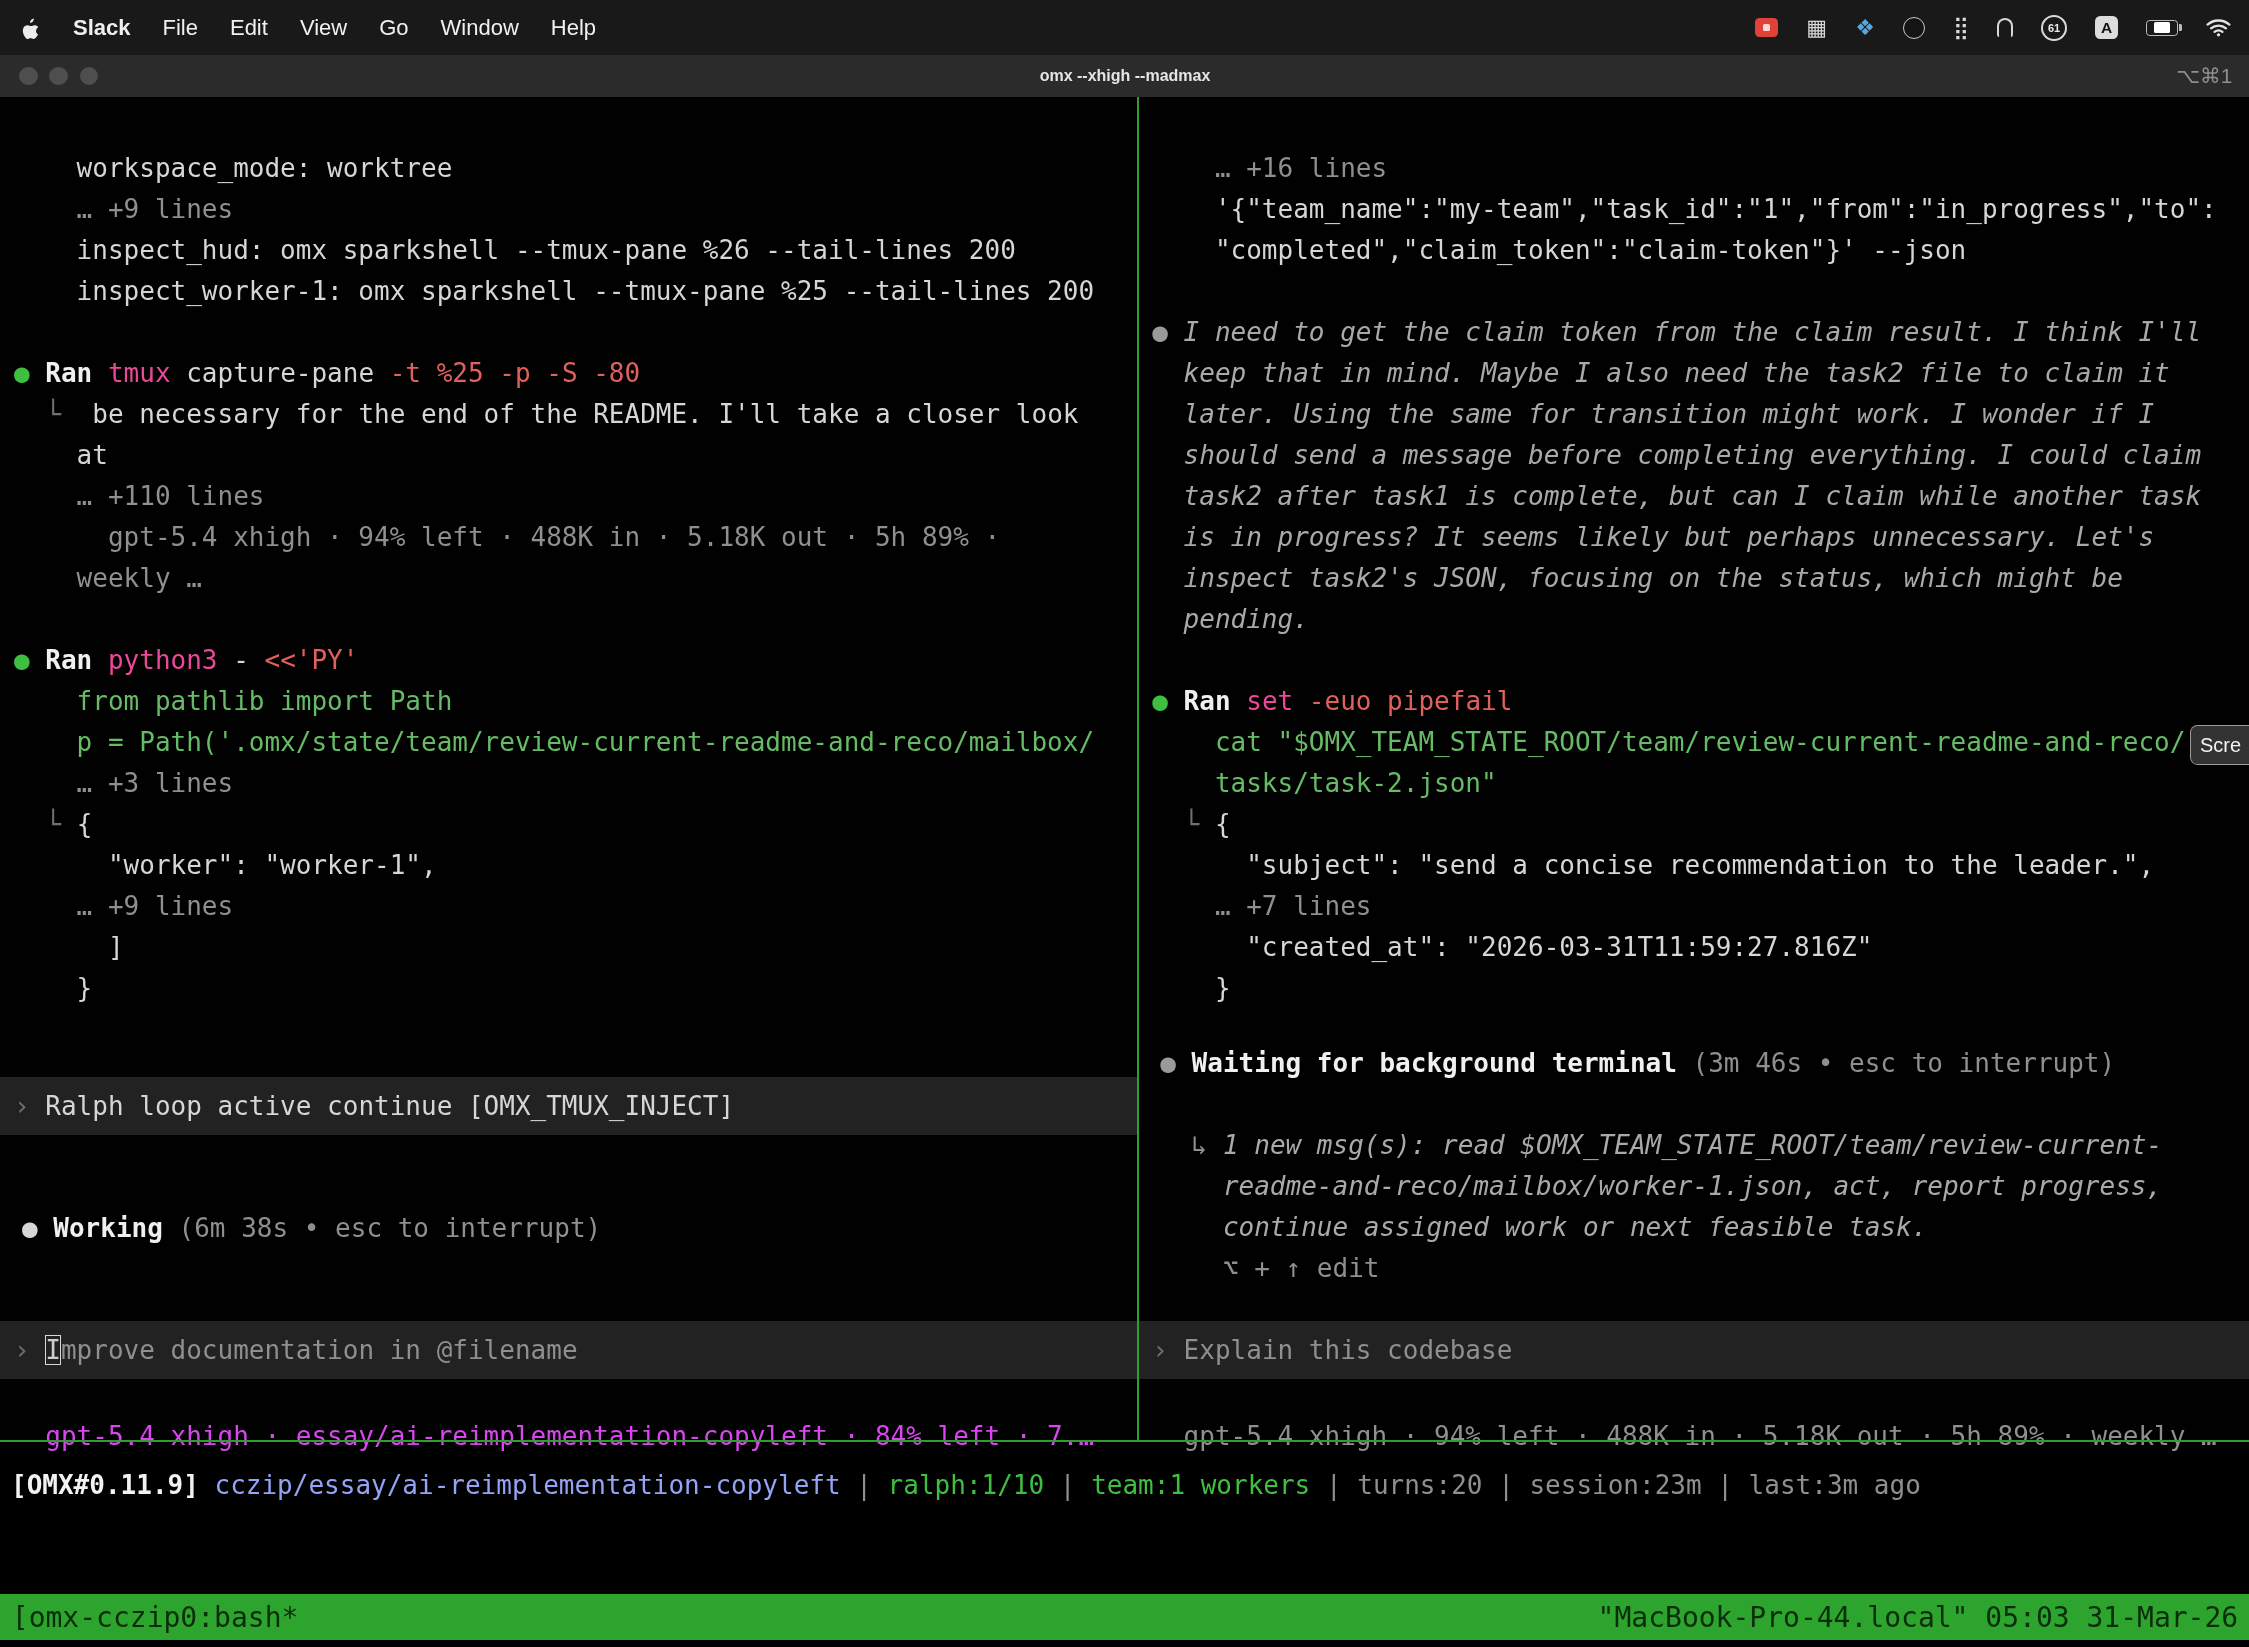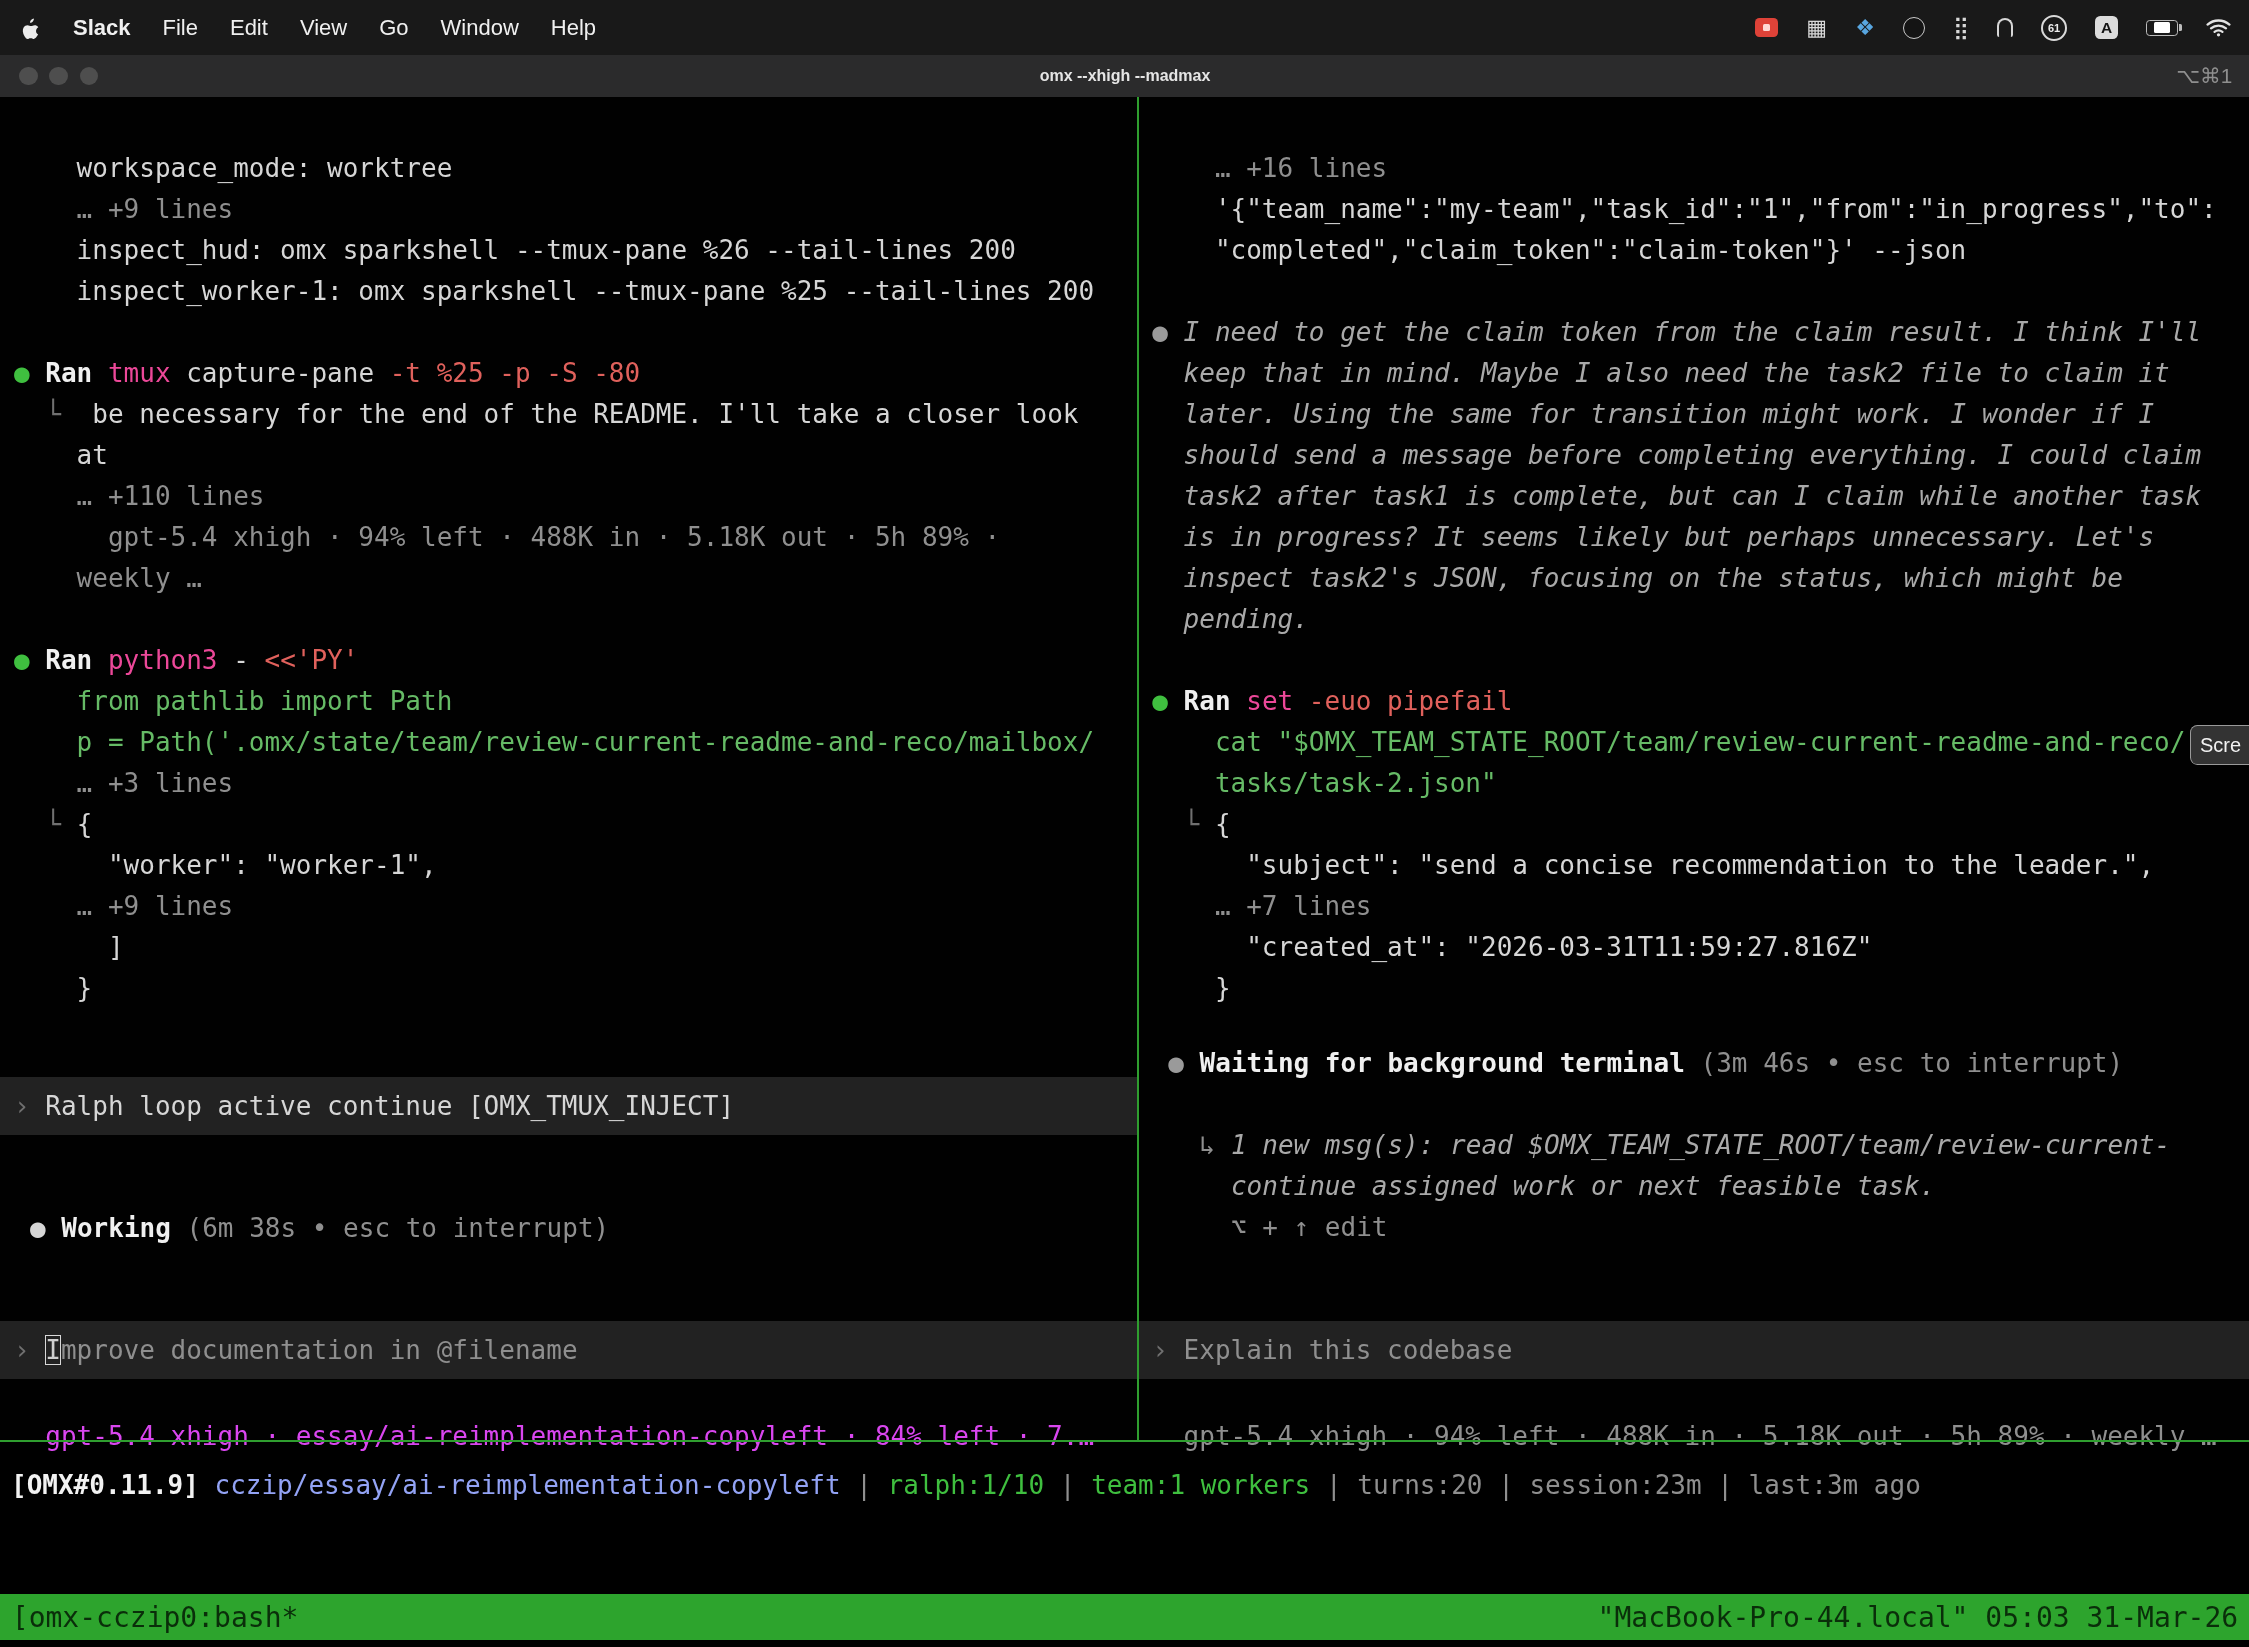--- a/index.html
+++ b/index.html
@@ -58,21 +58,21 @@
   .sg.bold{color:#f0f0f0;font-weight:700;}
   .sg.ital{color:#a9a9a9;font-style:italic;}
   .sg.cursor{color:#cfcfcf;outline:1.5px solid #d8d8d8;outline-offset:-1.5px;}
   .sg.hudbold{color:#f2f2f2;font-weight:700;}
   .sg.hudpath{color:#93a3f5;}
   .sg.hudgreen{color:#3fbf3f;}
 
   .band{position:absolute;left:0;right:0;height:58px;background:#222;display:flex;align-items:center;}
   .pane-left .band{padding-left:14px;}
   .pane-right .band{padding-left:13.3px;}
-  .absline{position:absolute;left:16px;right:0;}
+  .absline{position:absolute;left:8px;right:0;}
   .pstatus{position:absolute;left:0;right:0;bottom:15.5px;}
 
   
   .hudline{position:absolute;left:11px;top:1465px;}
   .tmuxbar{position:absolute;left:0;top:1594px;width:2250px;height:46px;background:#2da42d;
     display:flex;align-items:center;justify-content:space-between;color:#0a2e0a;font-size:28px;
     padding:0 11.8px;box-sizing:border-box;white-space:pre;}
 
   
   .screover{position:absolute;right:0;top:725px;width:59px;height:40px;background:#333;
@@ -195,20 +195,21 @@
         <div class="tline"><span class="sg fg">      "subject": "send a concise recommendation to the leader.",</span></div>
         <div class="tline"><span class="sg dim">    … +7 lines</span></div>
         <div class="tline"><span class="sg fg">      "created_at": "2026-03-31T11:59:27.816Z"</span></div>
         <div class="tline"><span class="sg fg">    }</span></div>
       </div>
     <div class="absline" id="right-waiting" style="top:914px;">
         <div class="tline"><span class="sg dimbullet">● </span><span class="sg bold">Waiting for background terminal </span><span class="sg dim">(3m 46s • esc to interrupt)</span></div>
       </div>
     <div class="absline" id="right-msg" style="top:996px;">
         <div class="tline"><span class="sg dim">  ↳ </span><span class="sg ital">1 new msg(s): read $OMX_TEAM_STATE_ROOT/team/review-current-</span></div>
+        <div class="tline"><span class="sg ital">    readme-and-reco/mailbox/worker-1.json, act, report progress,</span></div>
         <div class="tline"><span class="sg ital">    continue assigned work or next feasible task.</span></div>
         <div class="tline"><span class="sg dim">    ⌥ + ↑ edit</span></div>
       </div>
     <div class="band" id="right-band" style="top:1192px;">
         <div class="tline"><span class="sg dim2">› </span><span class="sg dim">Explain this codebase</span></div>
       </div>
     <div class="pstatus tline sg dim" style="color:#8f8f8f;">  gpt-5.4 xhigh · 94% left · 488K in · 5.18K out · 5h 89% · weekly …</div>
   </div>
 
   <div class="hborder" style="top:1343px;"></div>

